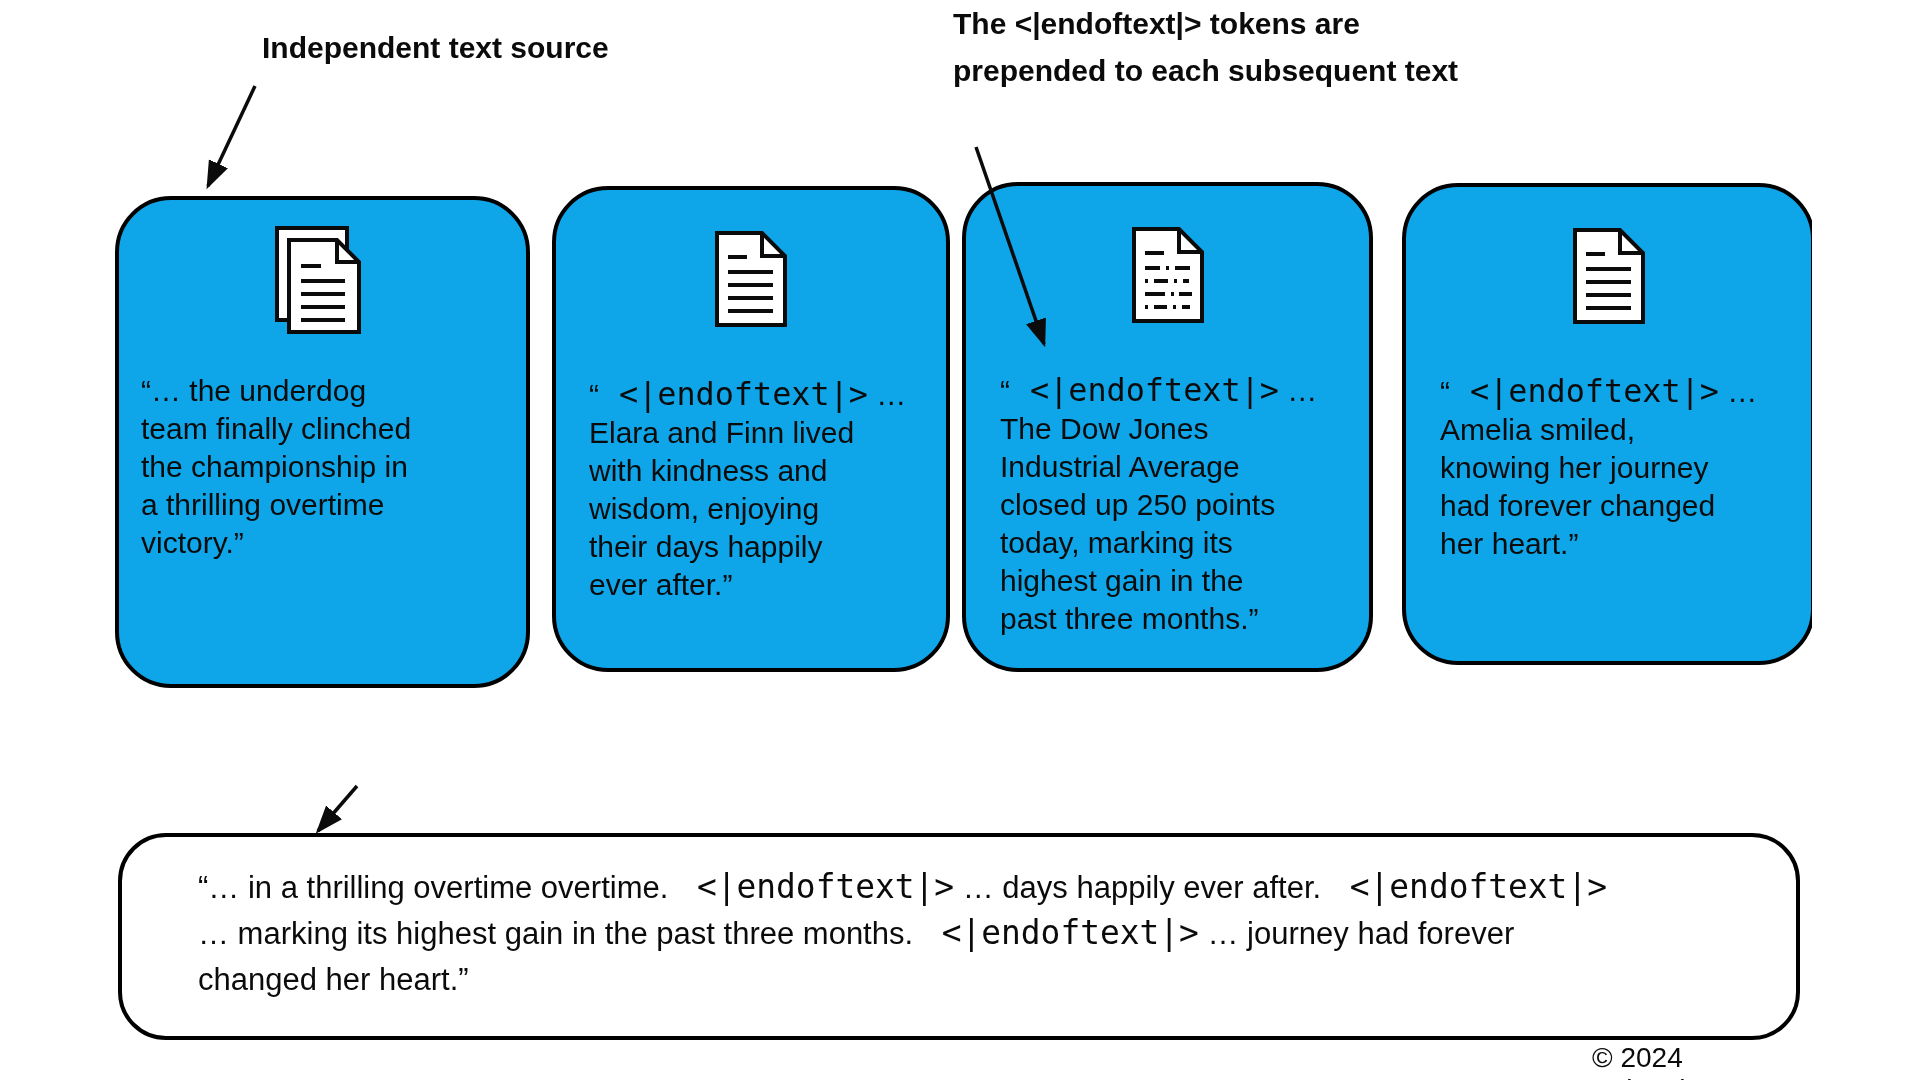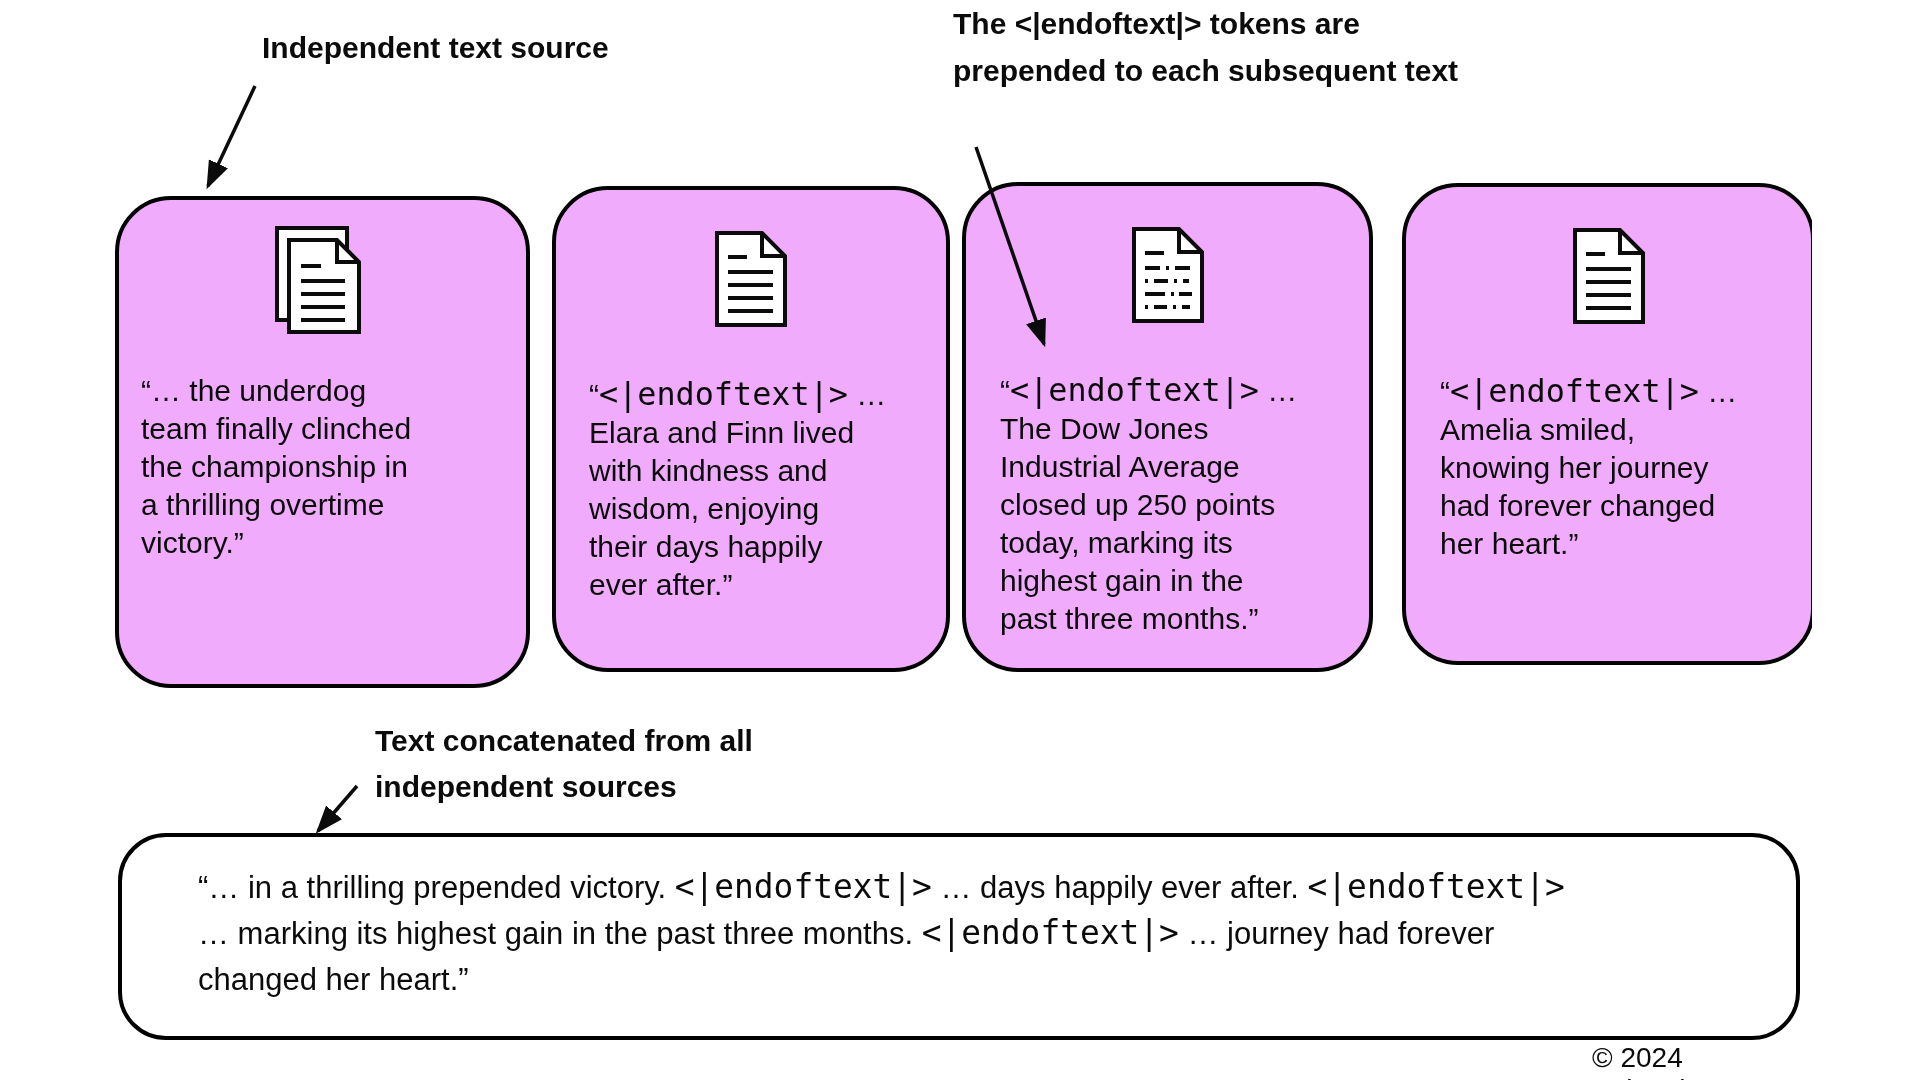--- a/index.html
+++ b/index.html
@@ -9,21 +9,21 @@
     font-family:"Liberation Sans",sans-serif;
   }
   .lbl{position:absolute;font-weight:bold;font-size:30px;color:#0b0b0b;}
   .lbl div{white-space:nowrap;line-height:47px;}
   #lbl-independent{left:262px;top:30px;line-height:36px;}
   #lbl-endoftext{left:953px;top:0;}
   #lbl-concat{left:375px;top:718px;}
   #lbl-concat div{line-height:46px;}
 
   .src-box{
-    position:absolute;box-sizing:border-box;background:#f0abfc;
+    position:absolute;box-sizing:border-box;background:#0ea5e9;
     border:4px solid #000000;border-radius:56px;
   }
   #box1{left:115px;top:196px;width:415px;height:492px;}
   #box2{left:552px;top:186px;width:398px;height:486px;}
   #box3{left:962px;top:182px;width:411px;height:490px;}
   #box4{left:1402px;top:183px;width:413px;height:482px;}
 
   .icon{position:absolute;left:50%;transform:translateX(-50%);}
   #box1 .icon{top:24px;}
   #box2 .icon,#box3 .icon,#box4 .icon{top:40px;}
@@ -32,21 +32,21 @@
     position:absolute;margin:0;font-size:30px;line-height:38px;
     white-space:pre-wrap;color:#0b0b0b;
   }
   #box1 .quote{left:22px;top:172px;width:366px;}
   #box2 .quote{left:33px;top:186px;width:340px;}
   #box3 .quote{left:34px;top:186px;width:336px;}
   #box4 .quote{left:34px;top:186px;width:326px;}
 
   .mono{
     font-family:"DejaVu Sans Mono","Liberation Mono",monospace;
-    font-size:1.06em;line-height:1;
+    font-size:1.06em;line-height:1;margin-left:20px;
   }
 
   #bottom-box{
     position:absolute;left:118px;top:833px;width:1682px;height:207px;
     box-sizing:border-box;background:#ffffff;
     border:4px solid #000000;border-radius:48px;
   }
   #bottom-text{
     position:absolute;left:76px;top:28px;width:1586px;margin:0;
     font-size:31px;line-height:46px;white-space:pre-wrap;color:#0b0b0b;
@@ -64,24 +64,20 @@
 
 <div id="canvas">
 
   <div class="lbl" id="lbl-independent">Independent text source</div>
 
   <div class="lbl" id="lbl-endoftext">
     <div>The &lt;|endoftext|&gt; tokens are</div>
     <div>prepended to each subsequent text</div>
   </div>
 
-  <div class="lbl" id="lbl-concat">
-    <div>Text concatenated from all</div>
-    <div>independent sources</div>
-  </div>
 
   <div class="src-box" id="box1">
     <svg class="icon" width="100" height="112" viewBox="0 0 100 112">
       <rect class="doc-stroke" x="4" y="4" width="70" height="92"></rect>
       <path class="doc-stroke" d="M16 16 H64 L86 38 V108 H16 Z"></path>
       <path class="doc-line" d="M64 16 V38 H86"></path>
       <line class="doc-line" x1="28" y1="42" x2="48" y2="42"></line>
       <line class="doc-line" x1="28" y1="57" x2="72" y2="57"></line>
       <line class="doc-line" x1="28" y1="70" x2="72" y2="70"></line>
       <line class="doc-line" x1="28" y1="83" x2="72" y2="83"></line>
@@ -142,21 +138,21 @@
       <line class="doc-line" x1="14" y1="81" x2="59" y2="81"></line>
     </svg>
     <p class="quote"><span>“</span><span class="mono">&lt;|endoftext|&gt;</span><span> …
 Amelia smiled,
 knowing her journey
 had forever changed
 her heart.”</span></p>
   </div>
 
   <div id="bottom-box">
-    <p id="bottom-text"><span>“… in a thrilling prepended victory. </span><span class="mono">&lt;|endoftext|&gt;</span><span> … days happily ever after. </span><span class="mono">&lt;|endoftext|&gt;</span><span>
+    <p id="bottom-text"><span>“… in a thrilling overtime overtime. </span><span class="mono">&lt;|endoftext|&gt;</span><span> … days happily ever after. </span><span class="mono">&lt;|endoftext|&gt;</span><span>
 … marking its highest gain in the past three months. </span><span class="mono">&lt;|endoftext|&gt;</span><span> … journey had forever
 changed her heart.”</span></p>
   </div>
 
   <svg id="arrows" width="1920" height="1080" viewBox="0 0 1920 1080">
     <defs>
       <marker id="ah" markerWidth="9" markerHeight="8" refX="7" refY="3" orient="auto">
         <path d="M0 0 L8 3 L0 6 Z" fill="#0b0b0b"></path>
       </marker>
     </defs>

